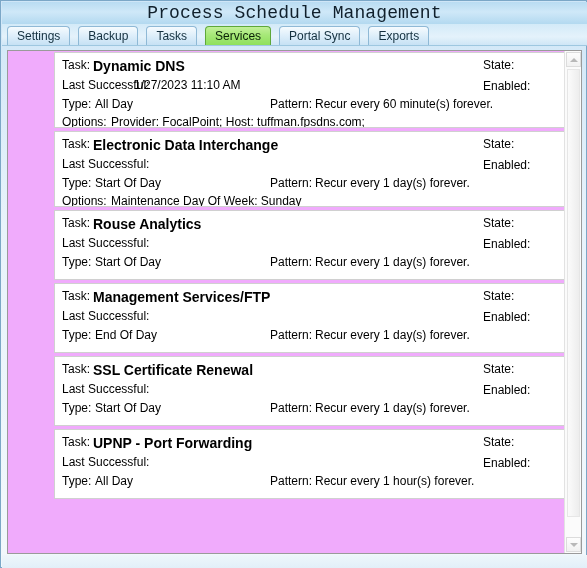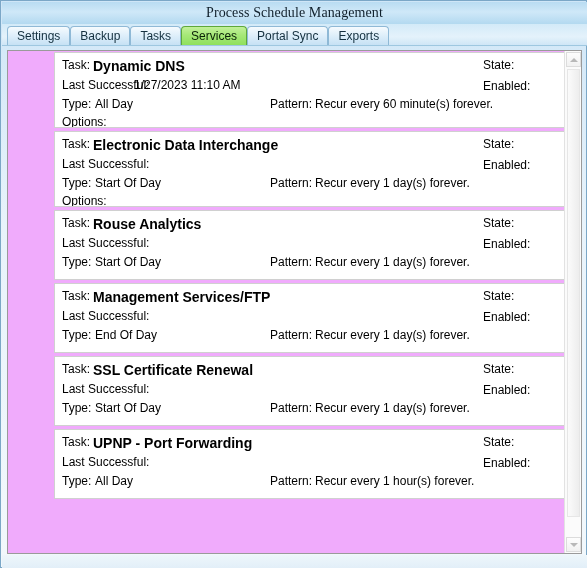--- a/index.html
+++ b/index.html
@@ -34,44 +34,44 @@
     left: 1px; top: 1px;
     width: 585px;
     height: 22px;
     background: linear-gradient(to bottom, #b9dcf2 0%, #cfe8f8 45%, #b3d9f0 100%);
     display: flex;
     align-items: center;
     justify-content: center;
     border-bottom: 1px solid #9ec7e0;
   }
   .title-text {
-    font-size: 14px;
+    font-size: 18px;
     color: #10202c;
     letter-spacing: 0.1px;
-    font-family: Liberation Serif, serif;
+    font-family: Liberation Mono, monospace;
   }
 
   
   .tabstrip {
     position: absolute;
     left: 1px; top: 23px;
     width: 585px;
     height: 22px;
     background: linear-gradient(to bottom, #d3eaf8 0%, #e4f2fb 60%, #cfe6f6 100%);
     display: flex;
     align-items: flex-end;
     padding-left: 5px;
     box-sizing: border-box;
     border-bottom: 1px solid #9ec7e0;
   }
   .tab {
     height: 19px;
     line-height: 19px;
     padding: 0 9px;
-    margin-right: 0;
+    margin-right: 8px;
     box-sizing: border-box;
     font-size: 12px;
     color: #14303f;
     border: 1px solid #8fb9d6;
     border-bottom: none;
     border-radius: 4px 4px 0 0;
     background: linear-gradient(to bottom, #f6fbfe 0%, #ddeefa 50%, #c6e1f4 100%);
     cursor: default;
     white-space: nowrap;
   }
@@ -268,36 +268,38 @@
         <div class="card">
           <span class="lbl x-task">Task:</span>
           <span class="val taskname x-taskname">Dynamic DNS</span>
           <span class="lbl x-lastlbl">Last Successful:</span>
           <span class="val x-lastval">1/27/2023 11:10 AM</span>
           <span class="lbl x-typelbl">Type:</span>
           <span class="val x-typeval">All Day</span>
           <span class="lbl x-patlbl">Pattern:</span>
           <span class="val x-patval">Recur every 60 minute(s) forever.</span>
           <span class="lbl x-optlbl">Options:</span>
+          <span class="val x-optval">Provider: FocalPoint; Host: tuffman.fpsdns.com;</span>
           <span class="lbl x-statelbl">State:</span>
           <span class="lbl x-enabledlbl">Enabled:</span>
           <span class="led on"></span>
           <span class="cbx">
             <span class="tick">✔</span>
           </span>
         </div>
         <div class="card">
           <span class="lbl x-task">Task:</span>
           <span class="val taskname x-taskname">Electronic Data Interchange</span>
           <span class="lbl x-lastlbl">Last Successful:</span>
           <span class="lbl x-typelbl">Type:</span>
           <span class="val x-typeval">Start Of Day</span>
           <span class="lbl x-patlbl">Pattern:</span>
           <span class="val x-patval">Recur every 1 day(s) forever.</span>
           <span class="lbl x-optlbl">Options:</span>
+          <span class="val x-optval">Maintenance Day Of Week: Sunday</span>
           <span class="lbl x-statelbl">State:</span>
           <span class="lbl x-enabledlbl">Enabled:</span>
           <span class="led off"></span>
           <span class="cbx"></span>
         </div>
         <div class="card short">
           <span class="lbl x-task">Task:</span>
           <span class="val taskname x-taskname">Rouse Analytics</span>
           <span class="lbl x-lastlbl">Last Successful:</span>
           <span class="lbl x-typelbl">Type:</span>

